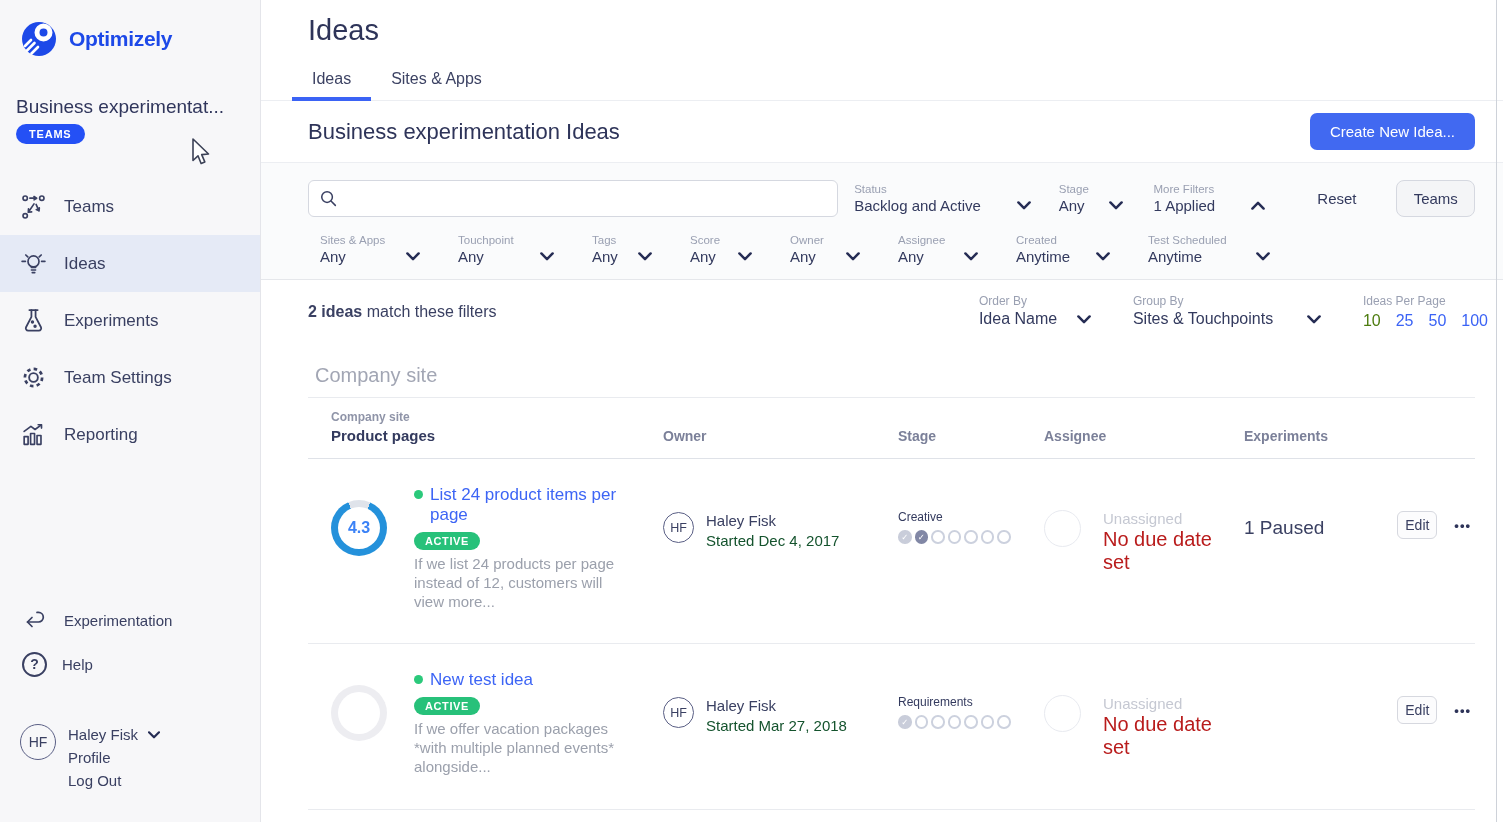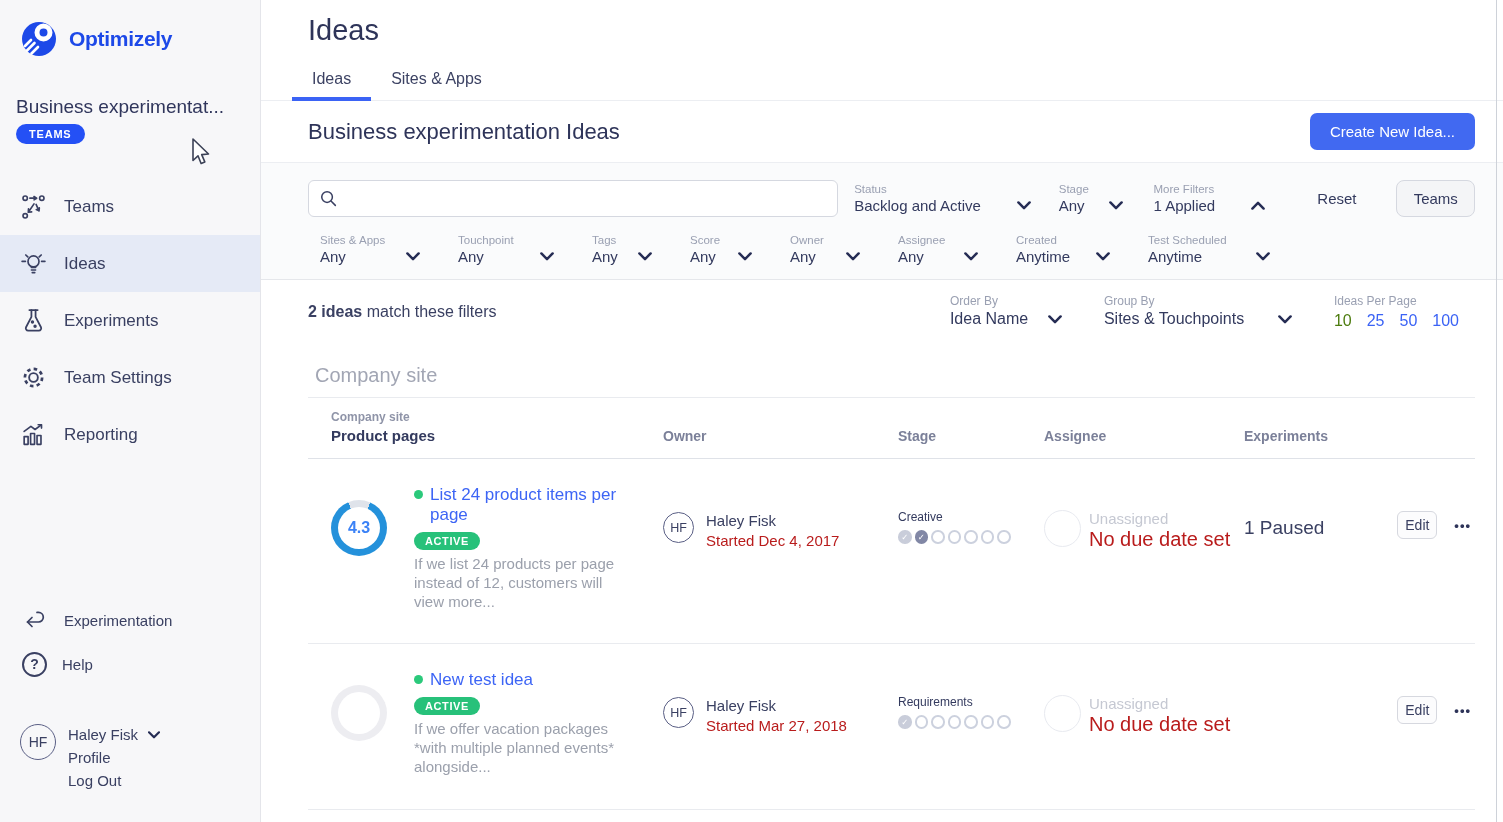--- a/index.html
+++ b/index.html
@@ -64,21 +64,21 @@
   .dd-status { width:180px; margin-left:16px; }
   .dd-stage { width:66px; margin-left:28px; }
   .dd-more { width:114px; margin-left:30px; }
   .reset-link { margin-left:52px; font-size:15px; color:#333a5e; cursor:pointer; }
   .apply-btn { margin-left:40px; width:80px; height:37px; background:#f4f5f7; border:1px solid #d5d8e0; border-radius:8px; font-size:15px; font-family:inherit; color:#333a5e; cursor:pointer; }
   .filter-row2 { display:flex; margin-top:17px; padding-left:12px; }
   .filter-row2 .dd { margin-right:38px; }
   .w-sites{width:100px;} .w-touch{width:96px;} .w-tags{width:60px;} .w-score{width:62px;}
   .w-owner{width:70px;} .w-assignee{width:80px;} .w-created{width:94px;} .w-test{width:122px;}
   
-  .results-bar { height:64px; display:flex; align-items:center; padding:0 44px 0 47px; }
+  .results-bar { height:64px; display:flex; align-items:center; padding:0 15px 0 47px; }
   .results-text { font-size:16px; color:#3a4062; }
   .results-text b { font-weight:700; }
   .results-right { margin-left:auto; display:flex; align-items:flex-start; gap:42px; }
   .dd-order { width:112px; } .dd-group { width:188px; }
   .results-right .dd-label { font-size:12px; }
   .results-right .dd-value { font-size:16px; }
   .per-page-vals { display:flex; gap:15px; font-size:16px; margin-top:2px; }
   .pp { color:#3b63f5; cursor:pointer; }
   .pp.selected { color:#4d7c0f; cursor:default; }
   
@@ -95,29 +95,29 @@
   .ring { width:56px; height:56px; border-radius:50%; margin-top:15px; flex:0 0 auto; display:flex; align-items:center; justify-content:center; }
   .ring-inner { width:42px; height:42px; background:#fff; border-radius:50%; display:flex; align-items:center; justify-content:center; font-size:16px; font-weight:700; color:#3b82f6; }
   .idea-info { margin-left:27px; width:216px; }
   .idea-title { font-size:17px; line-height:1.18; color:#3d65f5; cursor:pointer; position:relative; padding-left:16px; }
   .idea-title .dot-green { position:absolute; left:0; top:5px; width:9px; height:9px; border-radius:50%; background:#2bc97b; }
   .badge-active { display:inline-block; background:#27c17a; color:#fff; font-size:11px; font-weight:700; letter-spacing:0.6px; padding:3px 11px; border-radius:10px; margin:7px 0 5px; }
   .idea-desc { font-size:15px; line-height:1.25; color:#9ba0ac; }
   .owner-cell { display:flex; gap:12px; margin-top:27px; }
   .owner-avatar { width:31px; height:31px; border:1.3px solid #5a5f85; border-radius:50%; display:flex; align-items:center; justify-content:center; font-size:12.5px; color:#3a4062; flex:0 0 auto; background:#fff; }
   .owner-name { font-size:15px; color:#3a4062; }
-  .owner-started { font-size:15px; color:#b91c1c; margin-top:3px; }
+  .owner-started { font-size:15px; color:#14532d; margin-top:3px; }
   .stage-cell { margin-top:25px; }
   .stage-name { font-size:12px; color:#333a5e; }
   .dots { display:flex; gap:3px; margin-top:6px; }
   .dot { width:13.5px; height:13.5px; border-radius:50%; display:flex; align-items:center; justify-content:center; font-size:8.5px; line-height:1; color:#fff; }
   .dot.done { background:#c9cdda; }
   .dot.current { background:#8187a5; }
   .dot.todo { border:2px solid #ccd1de; background:#fff; }
-  .assignee-cell { display:flex; gap:8px; margin-top:25px; }
+  .assignee-cell { display:flex; gap:22px; margin-top:25px; }
   .assignee-avatar { width:37px; height:37px; border:1.5px solid #e8eaf0; border-radius:50%; flex:0 0 auto; background:#fff; }
   .assignee-name { font-size:15px; color:#c5c8d2; }
   .assignee-due { font-size:20px; color:#b91c1c; margin-top:1px; }
   .exp-cell { font-size:19px; color:#3a4062; margin-top:32px; }
   .action-cell { display:flex; align-items:center; justify-content:flex-end; gap:17px; margin-top:26px; padding-right:4px; }
   .edit-btn { width:40px; height:28px; background:#fcfcfd; border:1px solid #d6d8df; border-radius:6px; font-size:14px; font-family:inherit; color:#3a4062; cursor:pointer; }
   .ellipsis { font-size:13px; color:#2e3459; letter-spacing:1px; font-weight:700; cursor:pointer; }
   svg.icon { display:block; }
 </style>
 </head>

